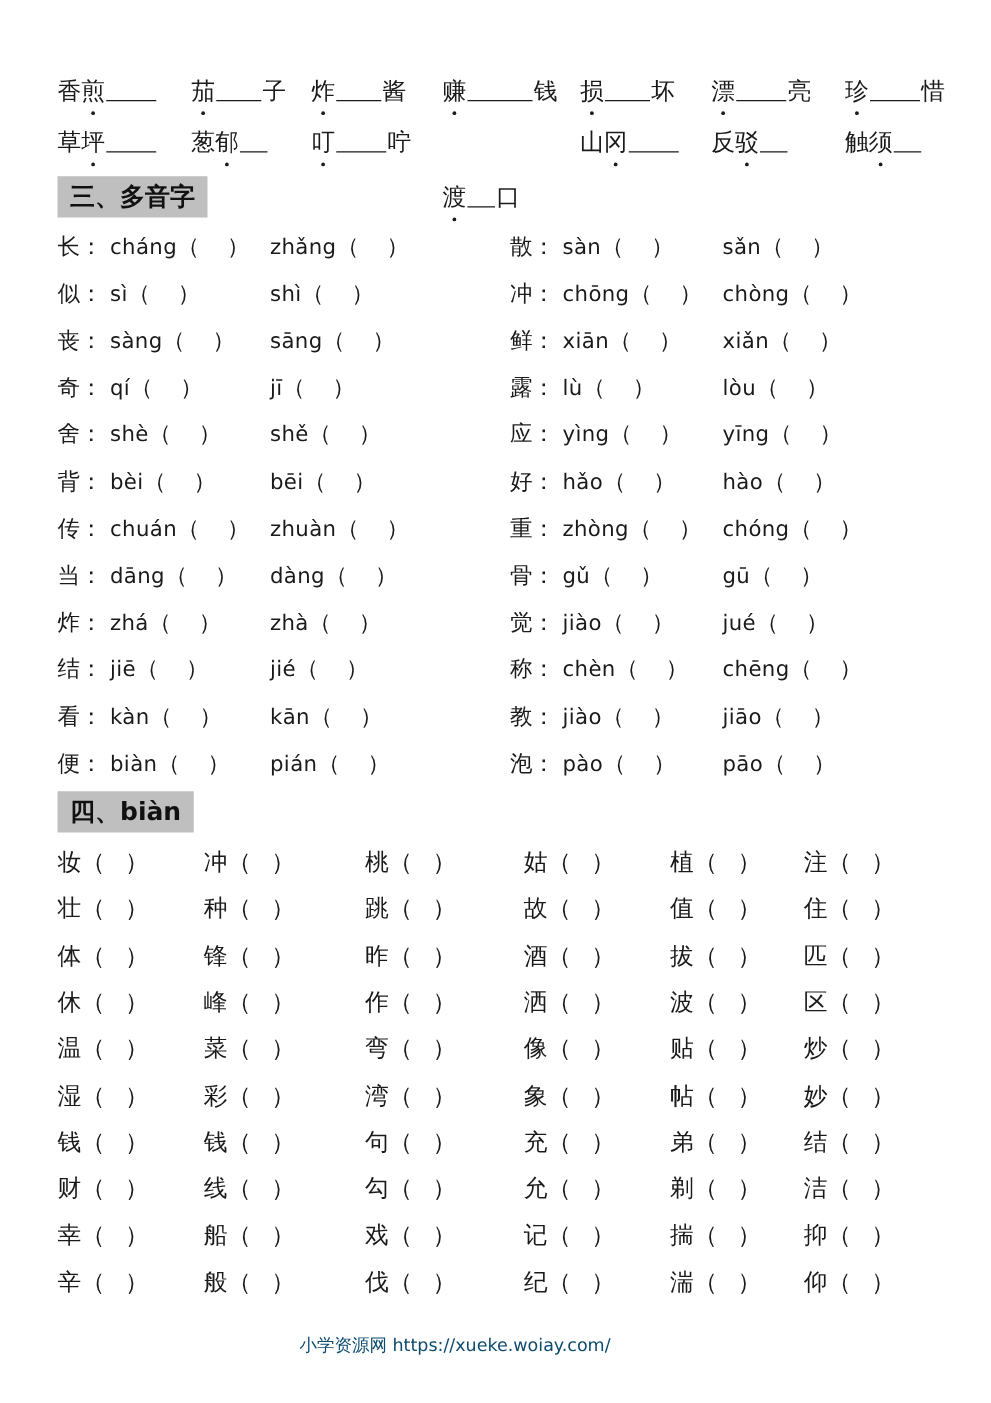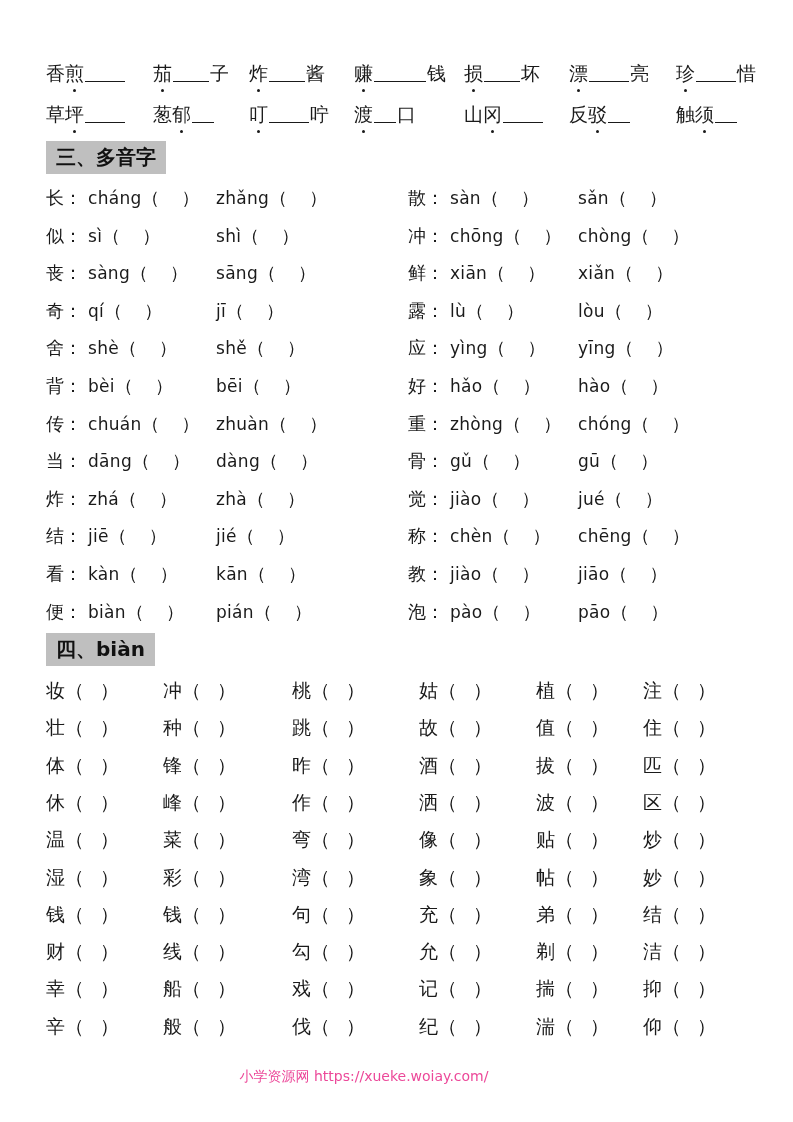--- a/index.html
+++ b/index.html
@@ -36,41 +36,41 @@
   .colon { display: inline-block; width: 16px; }
   .py { display: inline-block; font-size: 17px; letter-spacing: 0.3px; }
   .paren { display: inline-block; }
   .sim-row {
     position: absolute; left: 46px; width: 720px; height: 30px;
     font-size: 19px; line-height: 30px; white-space: nowrap;
   }
   .sim-cell { position: absolute; top: 0; }
   .footer {
     position: absolute; left: 0; width: 728px; top: 1068px; text-align: center;
-    font-size: 14px; color: #ec4899; font-family: "DejaVu Sans", sans-serif;
+    font-size: 14px; color: #0c4a6e; font-family: "DejaVu Sans", sans-serif;
   }
 </style>
 </head>
 <body>
 
 <div id="fill-section">
     <div class="fill-row" style="top: 58px;">
       <span class="fill-item" style="left: 0px;"><span>香</span><span class="em dot">煎</span><span class="blank" style="width: 40px;"></span></span>
       <span class="fill-item" style="left: 107px;"><span class="em dot">茄</span><span class="blank" style="width: 36px;"></span><span>子</span></span>
       <span class="fill-item" style="left: 203px;"><span class="em dot">炸</span><span class="blank" style="width: 36px;"></span><span>酱</span></span>
       <span class="fill-item" style="left: 308px;"><span class="em dot">赚</span><span class="blank" style="width: 52px;"></span><span>钱</span></span>
       <span class="fill-item" style="left: 418px;"><span class="em dot">损</span><span class="blank" style="width: 36px;"></span><span>坏</span></span>
       <span class="fill-item" style="left: 523px;"><span class="em dot">漂</span><span class="blank" style="width: 40px;"></span><span>亮</span></span>
       <span class="fill-item" style="left: 630px;"><span class="em dot">珍</span><span class="blank" style="width: 40px;"></span><span>惜</span></span>
     </div>
     <div class="fill-row" style="top: 99px;">
       <span class="fill-item" style="left: 0px;"><span>草</span><span class="em dot">坪</span><span class="blank" style="width: 40px;"></span></span>
       <span class="fill-item" style="left: 107px;"><span>葱</span><span class="em dot">郁</span><span class="blank" style="width: 22px;"></span></span>
       <span class="fill-item" style="left: 203px;"><span class="em dot">叮</span><span class="blank" style="width: 40px;"></span><span>咛</span></span>
-      <span class="fill-item" style="left: 308px;"><span class="em dot">渡</span><span class="blank" style="width: 22px;"></span><span>口</span></span>
+      <span class="fill-item" style="left: 308px; margin-top: 44px;"><span class="em dot">渡</span><span class="blank" style="width: 22px;"></span><span>口</span></span>
       <span class="fill-item" style="left: 418px;"><span>山</span><span class="em dot">冈</span><span class="blank" style="width: 40px;"></span></span>
       <span class="fill-item" style="left: 523px;"><span>反</span><span class="em dot">驳</span><span class="blank" style="width: 22px;"></span></span>
       <span class="fill-item" style="left: 630px;"><span>触</span><span class="em dot">须</span><span class="blank" style="width: 22px;"></span></span>
     </div>
   </div>
 
 <div class="section-header" style="top:141px;">
   <span>三、多音字</span>
 </div>
 

